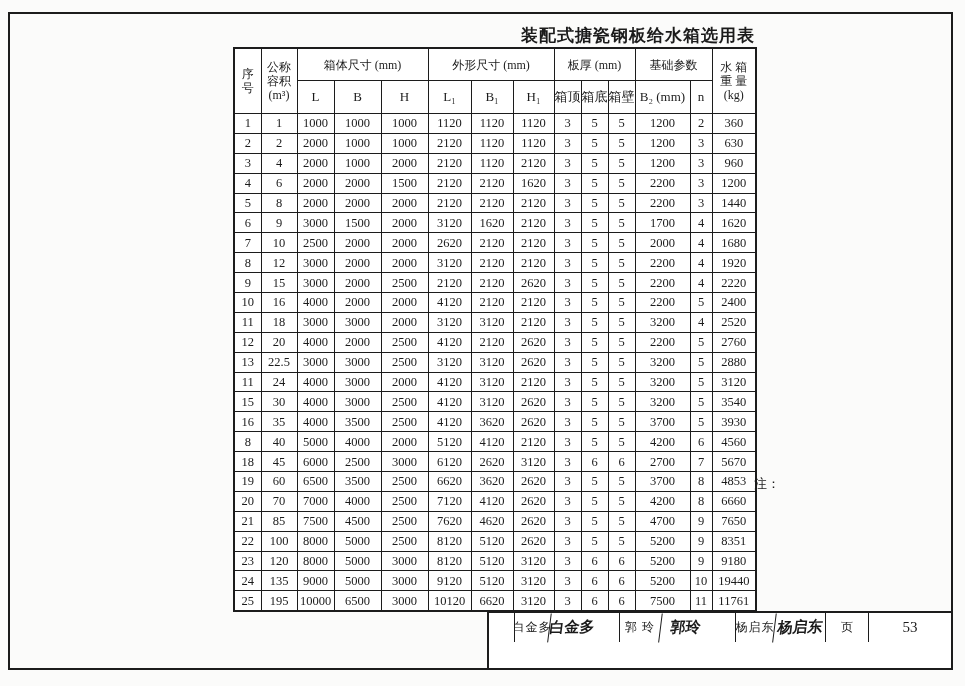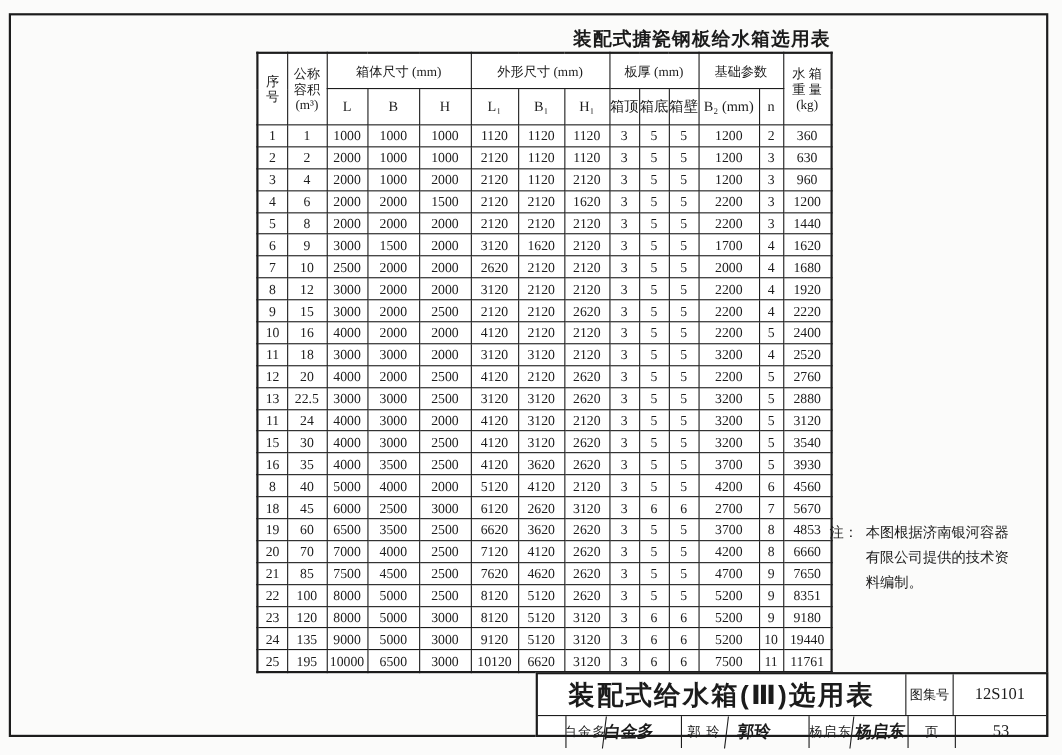--- a/index.html
+++ b/index.html
@@ -511,33 +511,23 @@
         <td>6</td>
         <td>7500</td>
         <td>11</td>
         <td>11761</td>
       </tr>
     </tbody>
 </table>
 
 <div class="note">
   <span class="lbl">注：</span>
-  <div>
-    <div>本图根据济南银河容器</div>
-    <div>有限公司提供的技术资</div>
-    <div>料编制。</div>
-  </div>
 </div>
 
 <div class="title-block">
-  <div class="tb-row1">
-    <div class="tb-cell tb-main">装配式给水箱(Ⅲ)选用表</div>
-    <div class="tb-cell tb-lab">图集号</div>
-    <div class="tb-cell tb-val">12S101</div>
-  </div>
   <div class="tb-row2">
     <div class="tb-cell tb-lab-s">审核</div>
     <div class="tb-cell tb-name">白金多</div>
     <div class="tb-cell tb-sig">白金多</div>
     <div class="tb-cell tb-lab-s">校对</div>
     <div class="tb-cell tb-name">郭 玲</div>
     <div class="tb-cell tb-sig">郭玲</div>
     <div class="tb-cell tb-lab-s">设计</div>
     <div class="tb-cell tb-name">杨启东</div>
     <div class="tb-cell tb-sig">杨启东</div>

